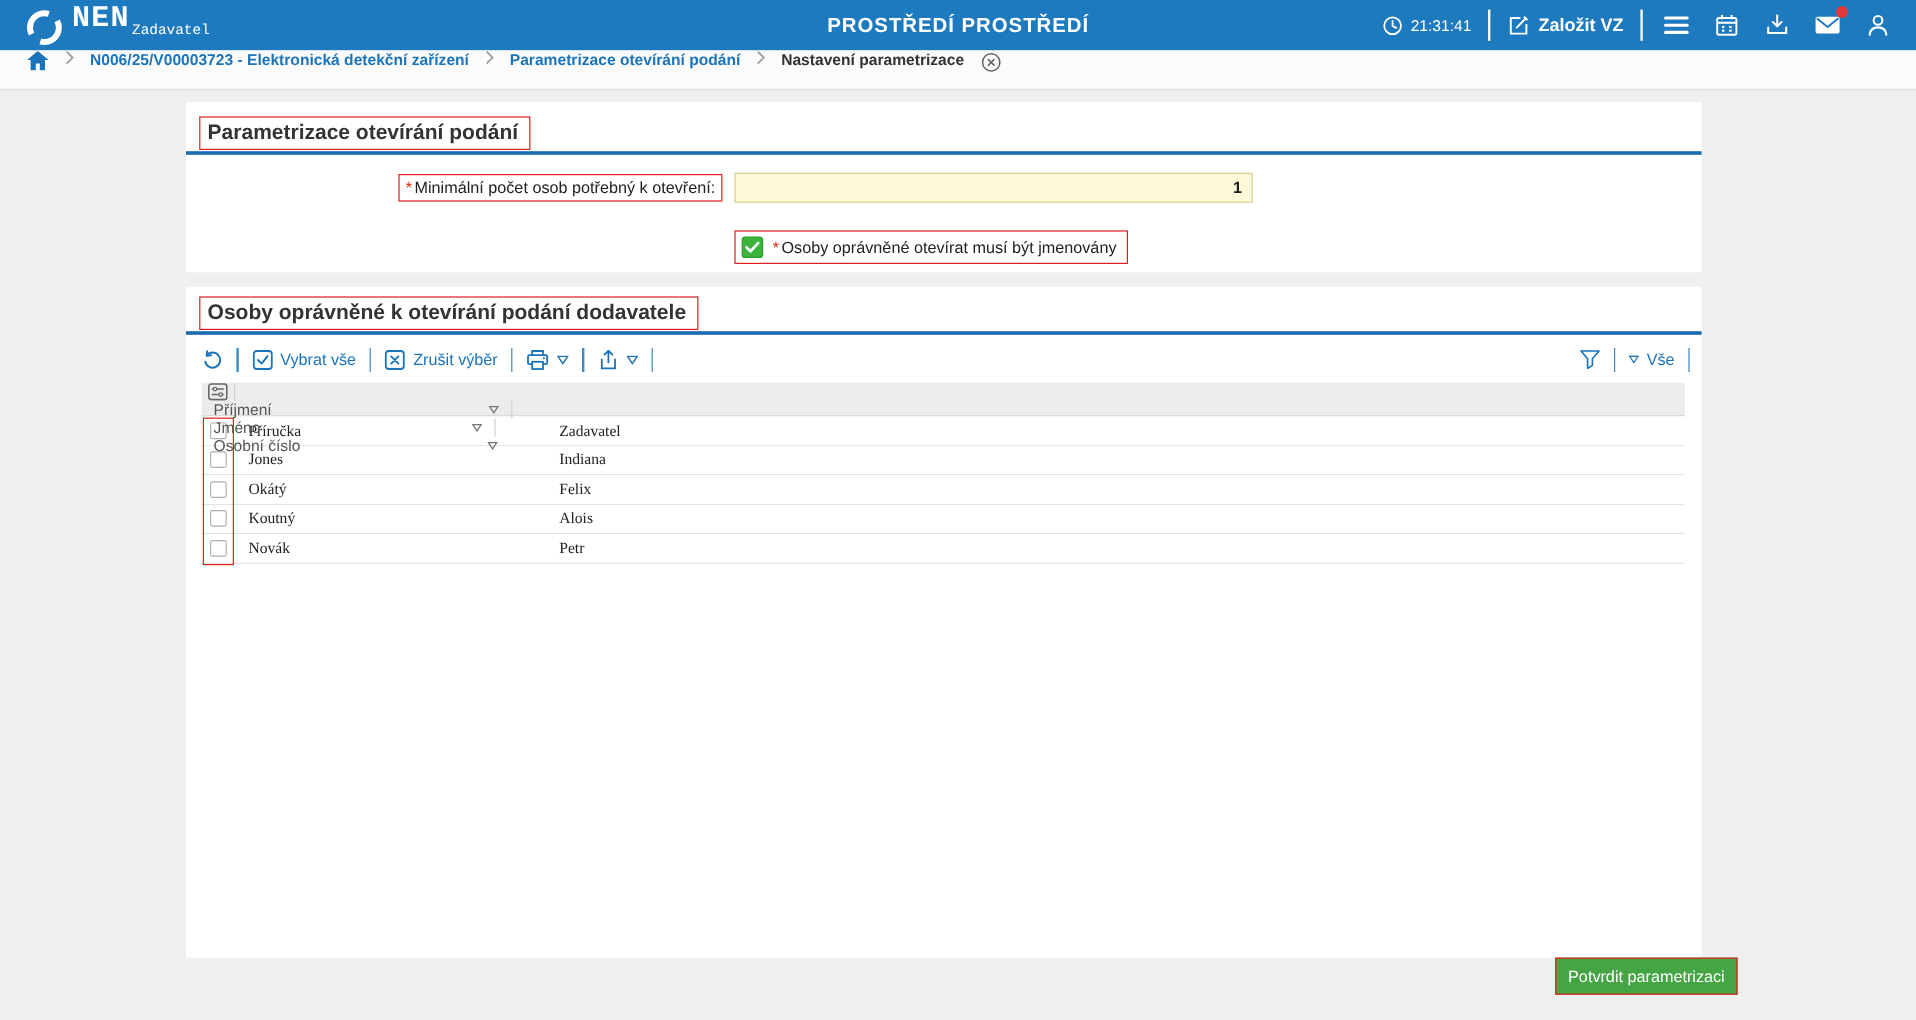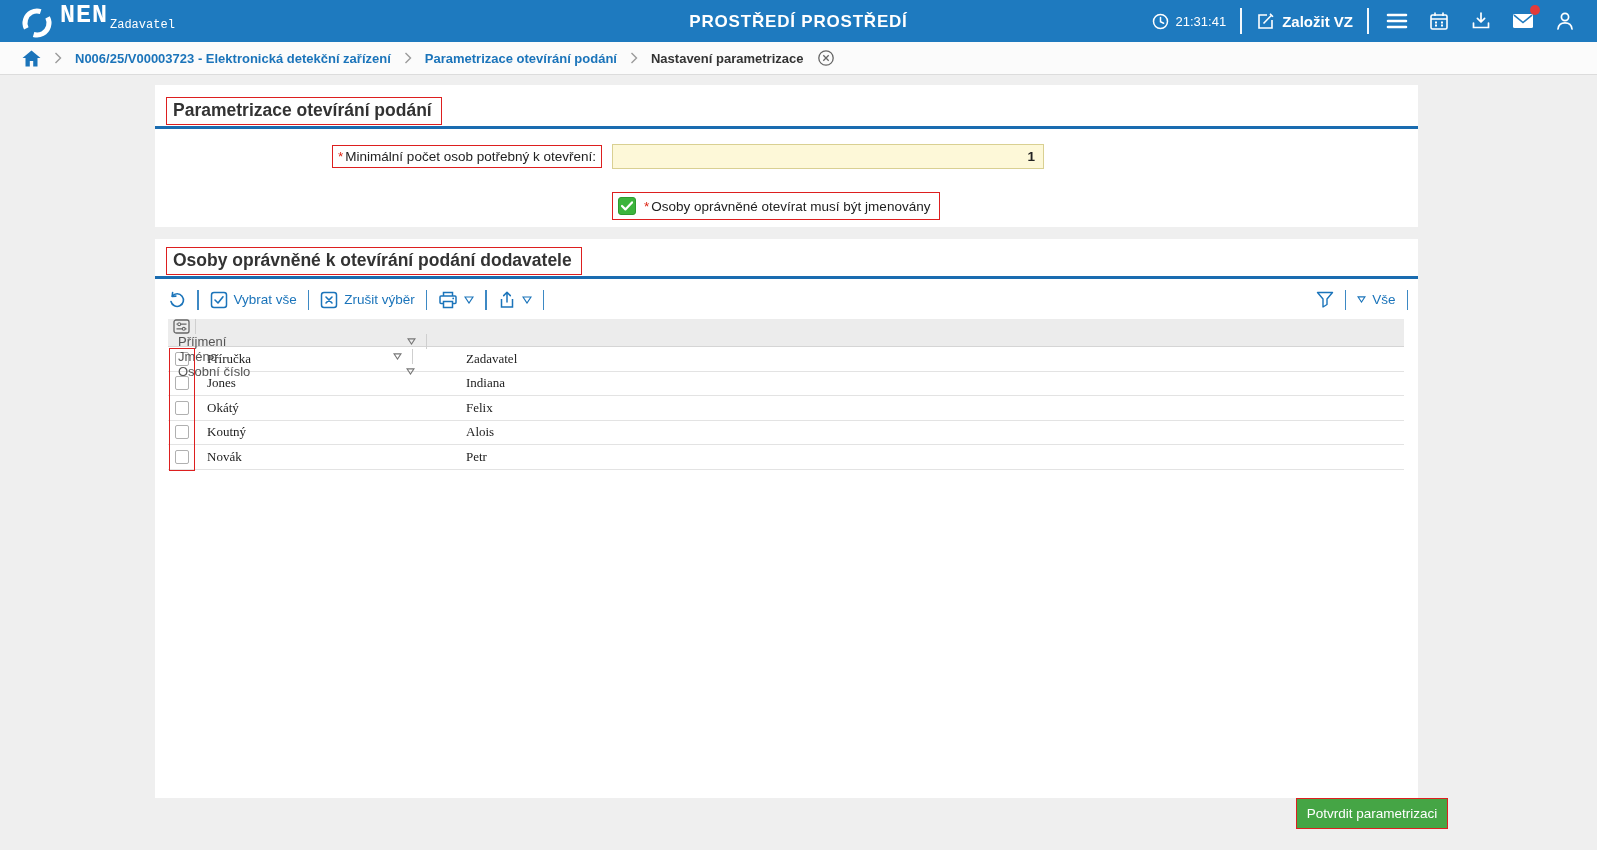--- a/index.html
+++ b/index.html
@@ -23,21 +23,21 @@
               font-family:inherit; font-size:13px; cursor:pointer; }
   .vz-label { font-size:15px; font-weight:bold; }
   .vdiv { width:2px; height:26px; background:rgba(255,255,255,.95); }
   .icon-btn { position:relative; background:none; border:none; cursor:pointer; color:#fff;
               display:flex; align-items:center; justify-content:center; width:28px; height:28px; }
   .badge { position:absolute; top:-2px; right:-3px; width:10px; height:10px; border-radius:50%;
            background:var(--badge_red,#e23a3a); }
 
   
   .breadcrumb { position:absolute; top:42px; left:0; width:100%; height:33px; background:#fbfbfb;
-                border-bottom:1px solid #dcdcdc; display:flex; align-items:center; padding-left:22px; gap:13px; }
+                border-bottom:1px solid #dcdcdc; display:flex; align-items:flex-start; padding-left:22px; gap:13px; }
   .crumb { font-size:13px; text-decoration:none; }
   .crumb-link { color:var(--link_blue,#1b74ba); font-weight:bold; }
   .crumb-current { color:#333; font-weight:bold; }
   .chev { display:flex; align-items:center; }
 
   
   .panel { position:absolute; left:155px; width:1263px; background:#fff; }
   .panel1 { top:85px; height:142px; }
   .panel2 { top:239px; height:559px; }
   .sec-title { position:absolute; left:11px; top:12px; padding:2px 9px 3px 6px;

